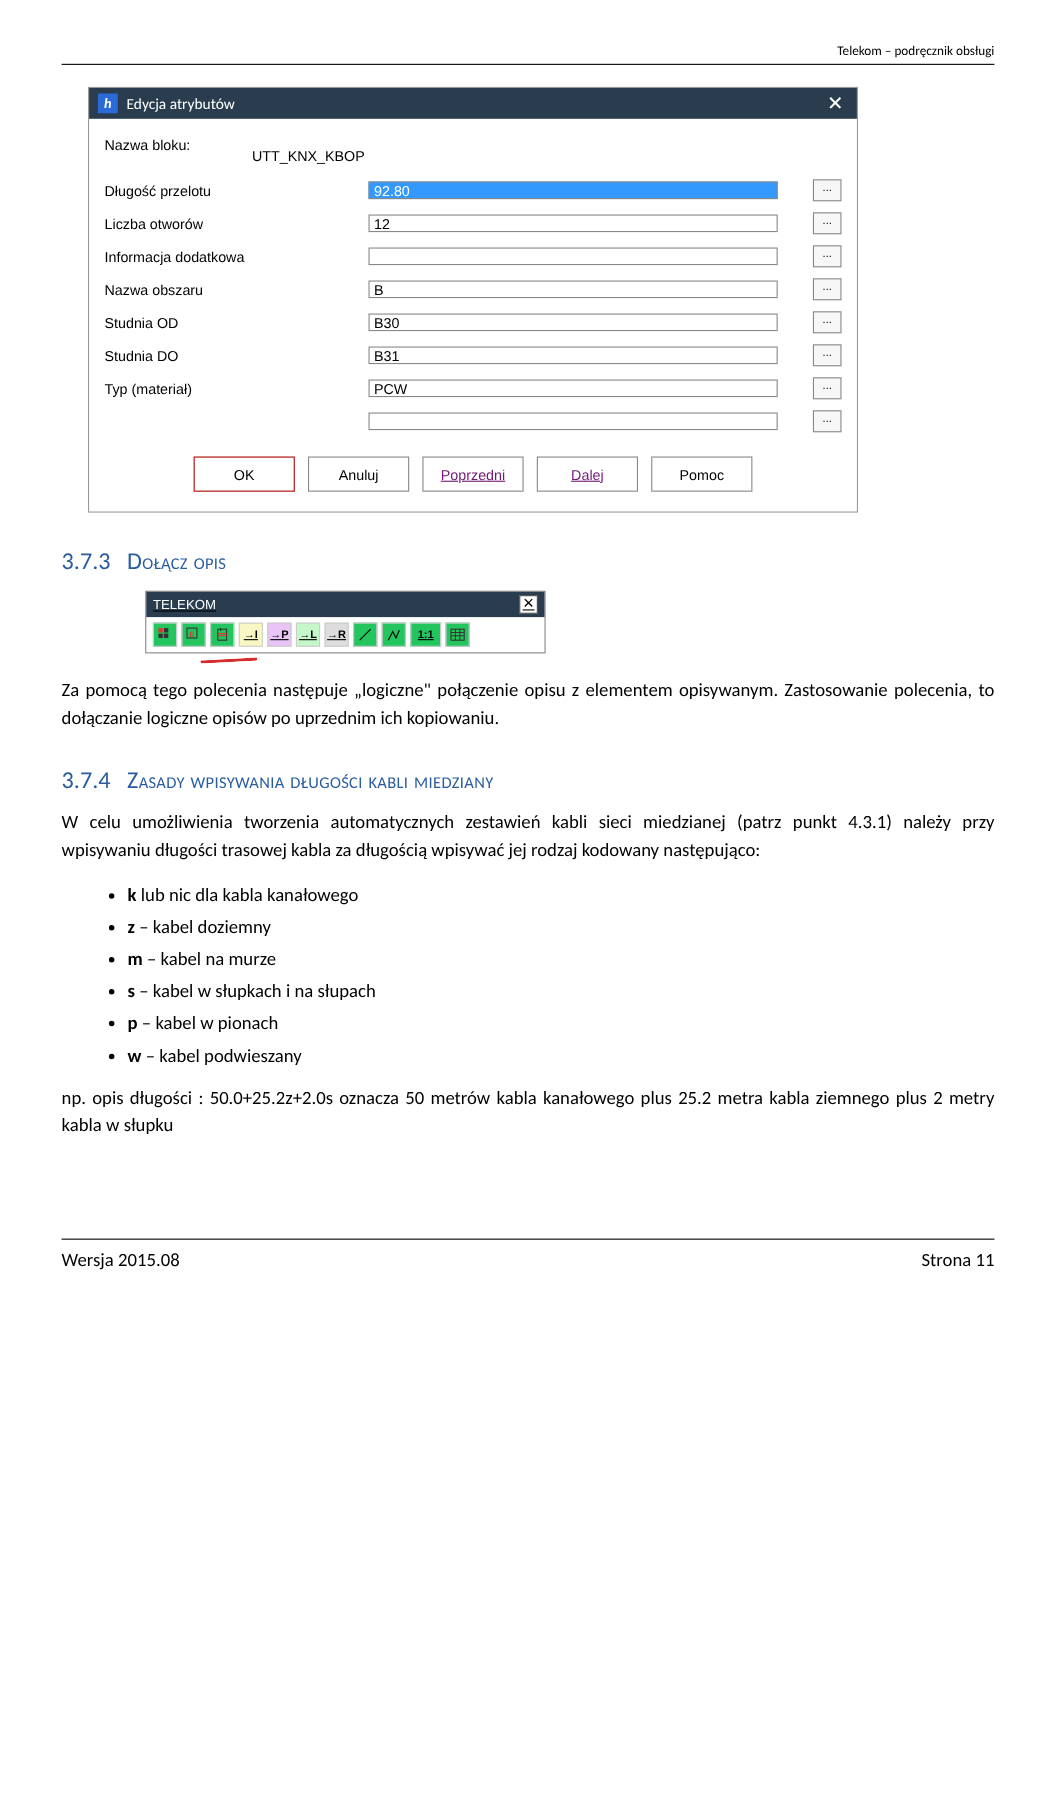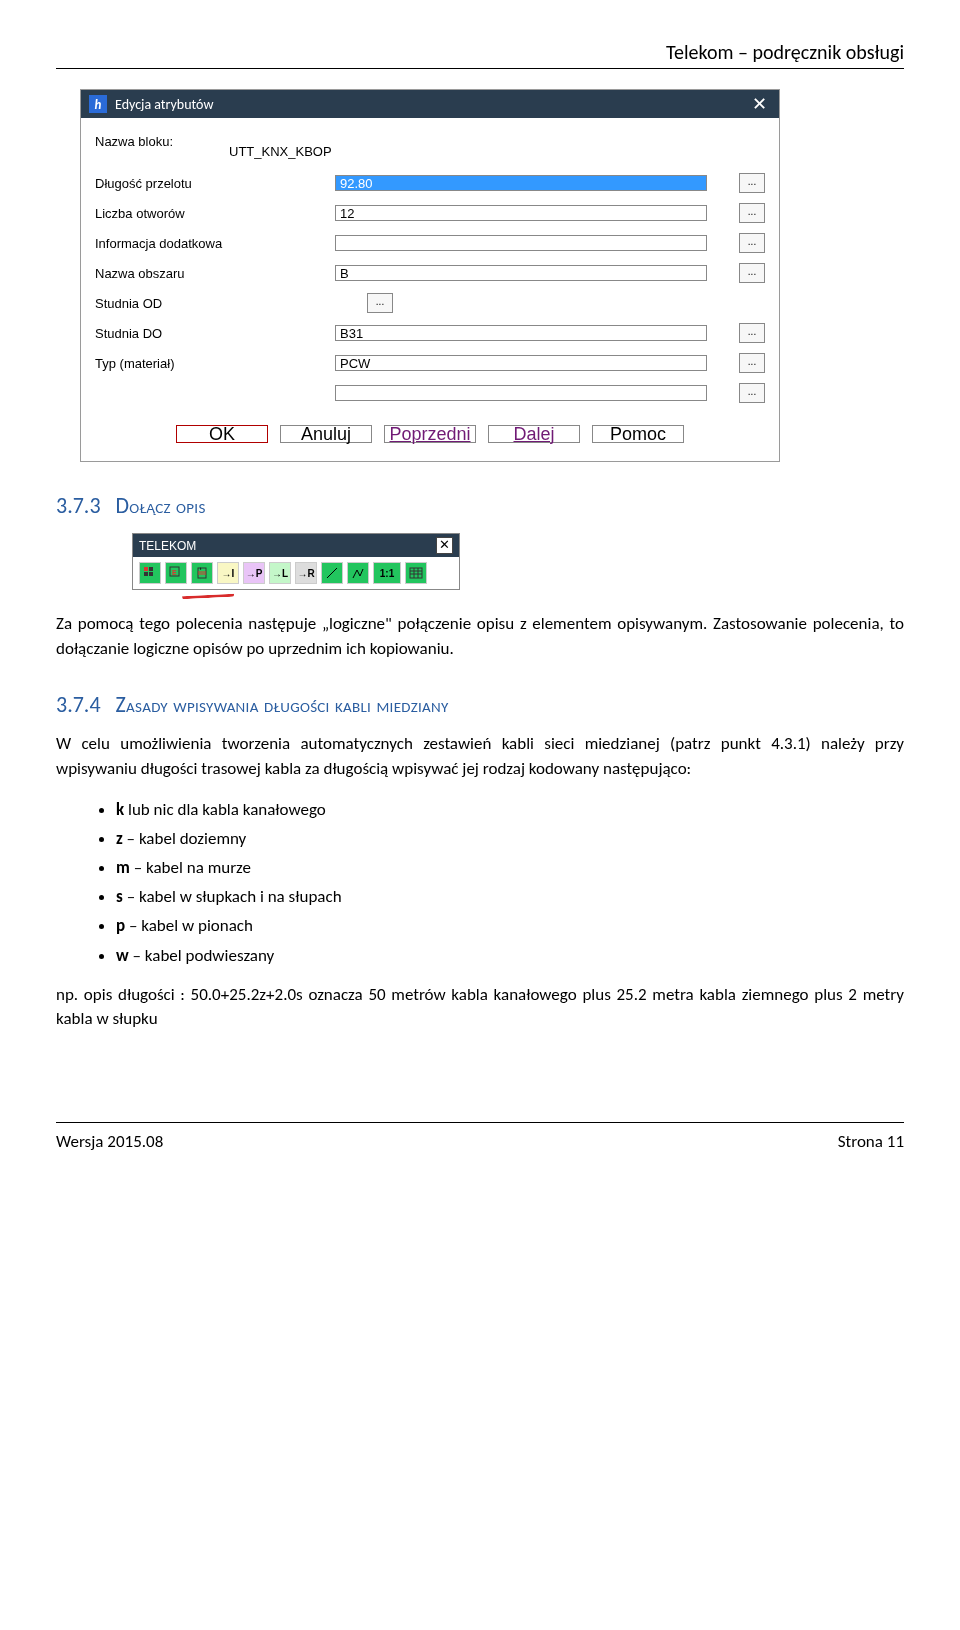--- a/index.html
+++ b/index.html
@@ -8,21 +8,21 @@
     background: #fff;
     font-family: Calibri, Arial, sans-serif;
     color: #000;
     width: 960px;
   }
   .page {
     padding: 40px 56px 24px 56px;
   }
   .doc-header {
     text-align: right;
-    font-size: 20px;
+    font-size: 12px;
     margin-bottom: 4px;
   }
   .hr-top {
     border: none;
     border-top: 1.5px solid #000;
     margin: 0 0 20px 0;
   }
   
   .dialog {
     width: 700px;
@@ -103,24 +103,24 @@
   }
   .field-input-wrap { flex: 1; display: flex; align-items: center; }
   .btn-row {
     display: flex;
     gap: 12px;
     margin: 22px 0 6px 0;
     justify-content: center;
   }
   .btn {
     width: 92px;
-    height: 18px;
+    height: 32px;
     border: 1px solid #888;
     background: #fff;
-    font-size: 18px;
+    font-size: 13px;
     font-family: Arial, sans-serif;
     display: flex;
     align-items: center;
     justify-content: center;
     cursor: pointer;
   }
   .btn.ok { border: 1.5px solid #b00000; }
   .btn.disabled { color: #701a75; cursor: default; text-decoration: underline; }
 
   
@@ -129,24 +129,25 @@
     color: #2a5da0;
     font-weight: normal;
     font-size: 22px;
     margin: 30px 0 14px 0;
   }
   .sec-num { font-variant: normal; }
   .sec-title { font-variant: small-caps; letter-spacing: 0.3px; }
 
   
   .toolbar-dialog {
-    width: 328px;
+    width: 364px;
     margin: 8px 0 2px 76px;
     border: 1px solid #888;
     background: #fff;
+    text-decoration: underline;
   }
   .tb-titlebar {
     display: flex;
     align-items: center;
     background: #2a3d4f;
     color: #fff;
     padding: 3px 6px;
     font-size: 12px;
     font-family: Arial, sans-serif;
   }
@@ -252,20 +253,21 @@
       <div class="field-row">
         <span class="field-label">Nazwa obszaru</span>
         <div class="field-input-wrap">
           <input class="field-input" value="B" style="">
           <button class="dots-btn">...</button>
         </div>
       </div>
       <div class="field-row">
         <span class="field-label">Studnia OD</span>
         <div class="field-input-wrap">
+          <input class="field-input" value="B30" style="">
           <button class="dots-btn">...</button>
         </div>
       </div>
       <div class="field-row">
         <span class="field-label">Studnia DO</span>
         <div class="field-input-wrap">
           <input class="field-input" value="B31" style="">
           <button class="dots-btn">...</button>
         </div>
       </div>

